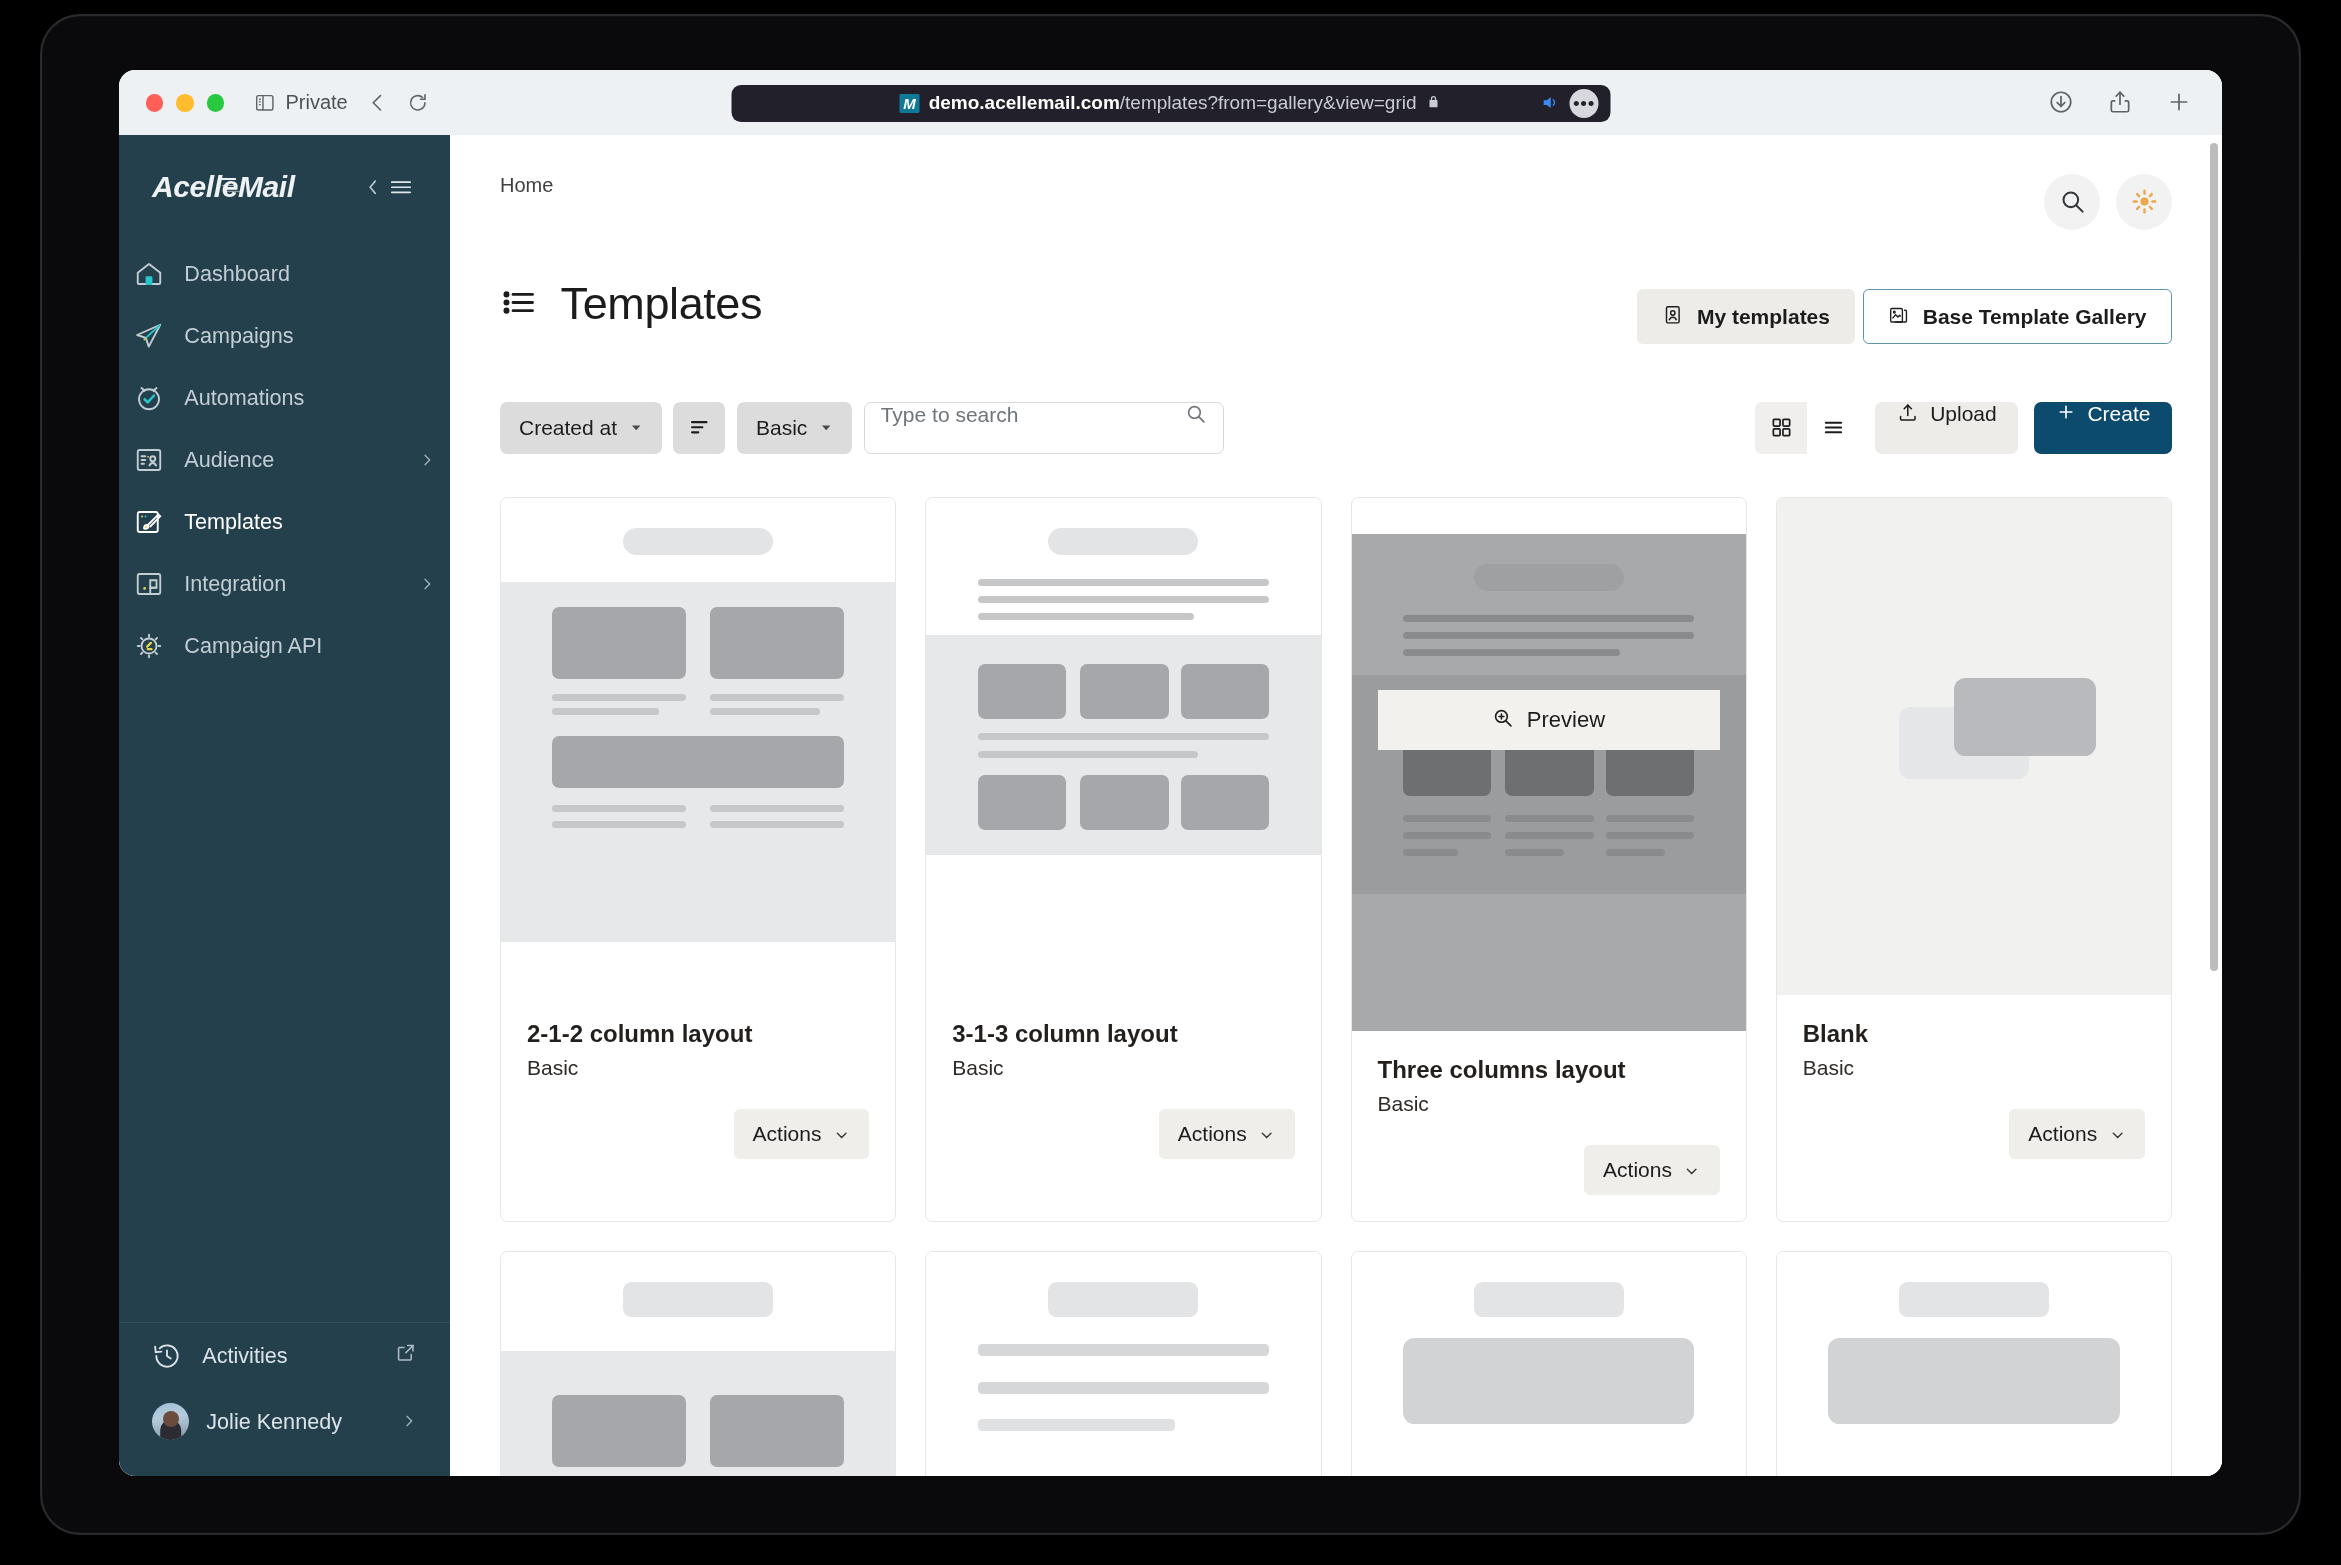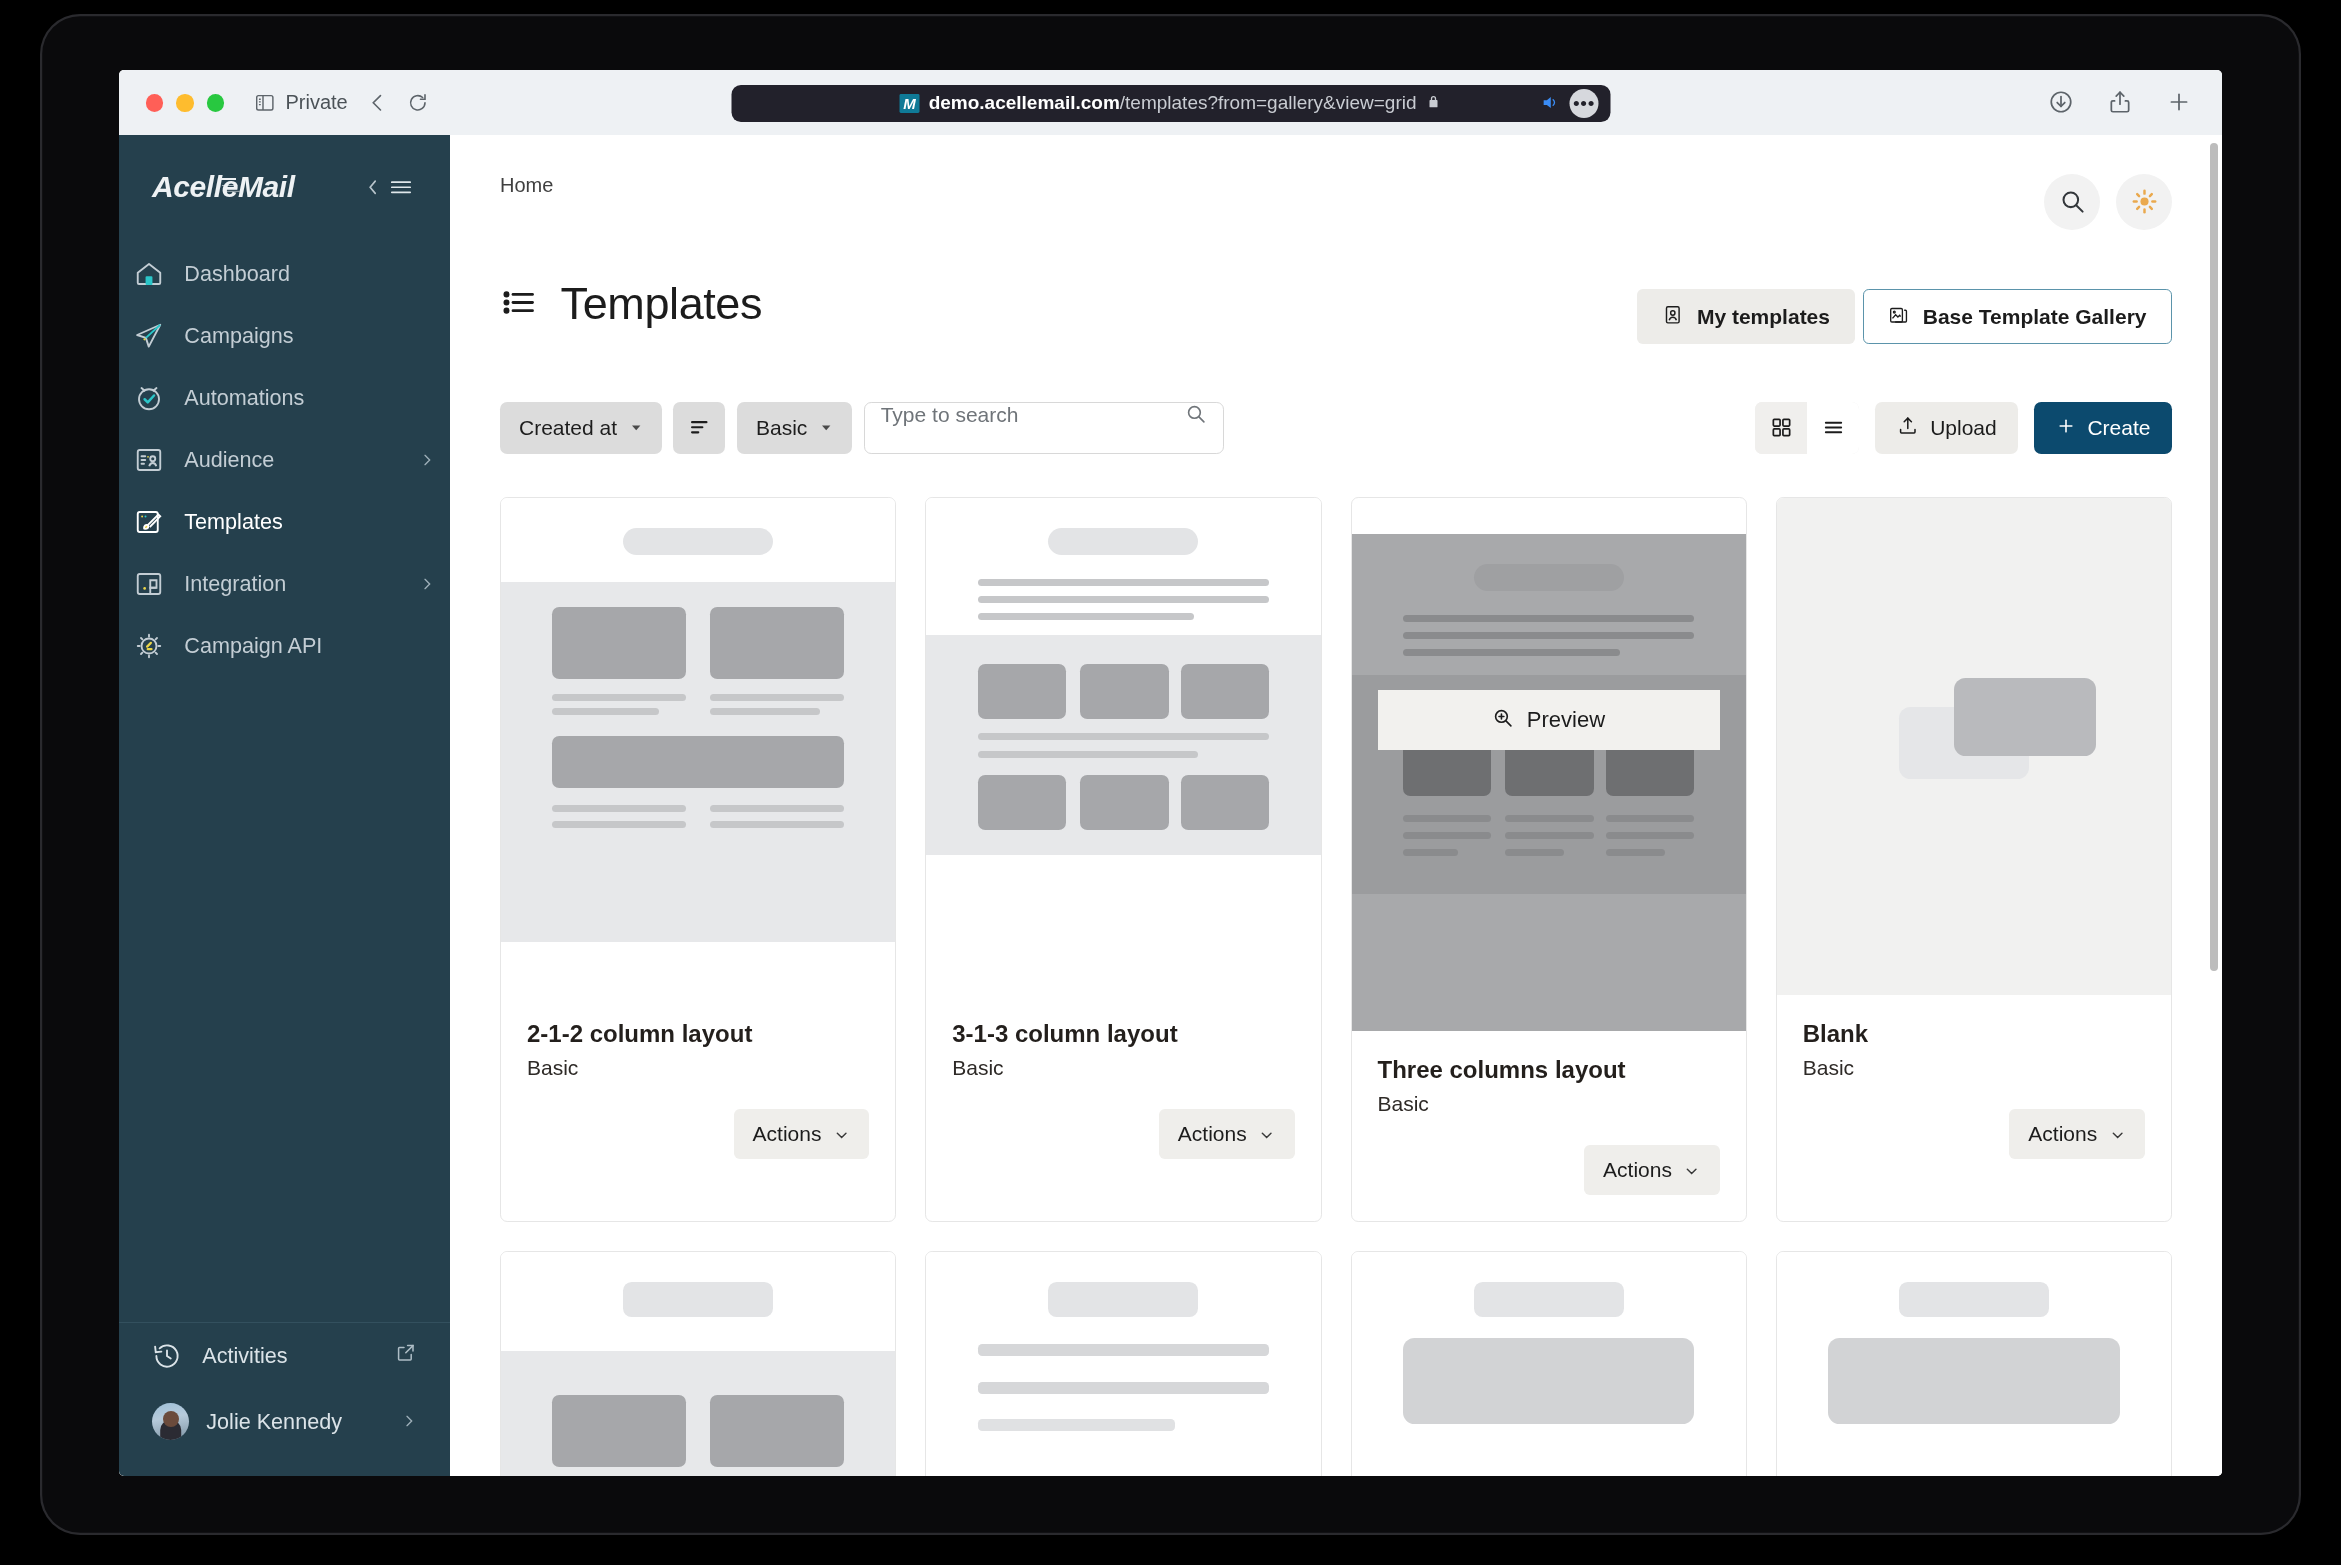--- a/index.html
+++ b/index.html
@@ -17,21 +17,21 @@
     width: 2261px; height: 1521px;
     background: #0a0a0c;
     border-radius: 40px;
     box-shadow: 0 0 0 2.2px #2a2a2e inset;
   }
   .screen {
     position: absolute;
     left: 79px; top: 56px;
     width: 2103px; height: 1406px;
     background: #ffffff;
-    border-radius: 5px;
+    border-radius: 16px;
     overflow: hidden;
   }
 
   
   .browser-bar {
     position: absolute; left: 0; top: 0;
     width: 100%; height: 65px;
     background: #eef1f4;
     display: flex; align-items: center;
   }
@@ -219,21 +219,21 @@
     background: #f0efed;
   }
   .view-btn {
     width: 52px; height: 52px;
     display: flex; align-items: center; justify-content: center;
   }
   .view-btn.selected { background: #f0efed; }
   .view-btn.unselected { background: #ffffff; }
   .btn {
     height: 52px; padding: 0 21.6px; border-radius: 7.2px;
-    display: flex; align-items: center; gap: 11.5px;
+    display: flex; align-items: flex-start; gap: 11.5px;
     font-size: 21px;
   }
   .btn.upload { background: #edece9; color: #1c1c1c; }
   .btn.create { background: #0c4a6e; color: #fff; }
 
   
   .grid {
     display: grid;
     grid-template-columns: repeat(4, 1fr);
     gap: 29px;

